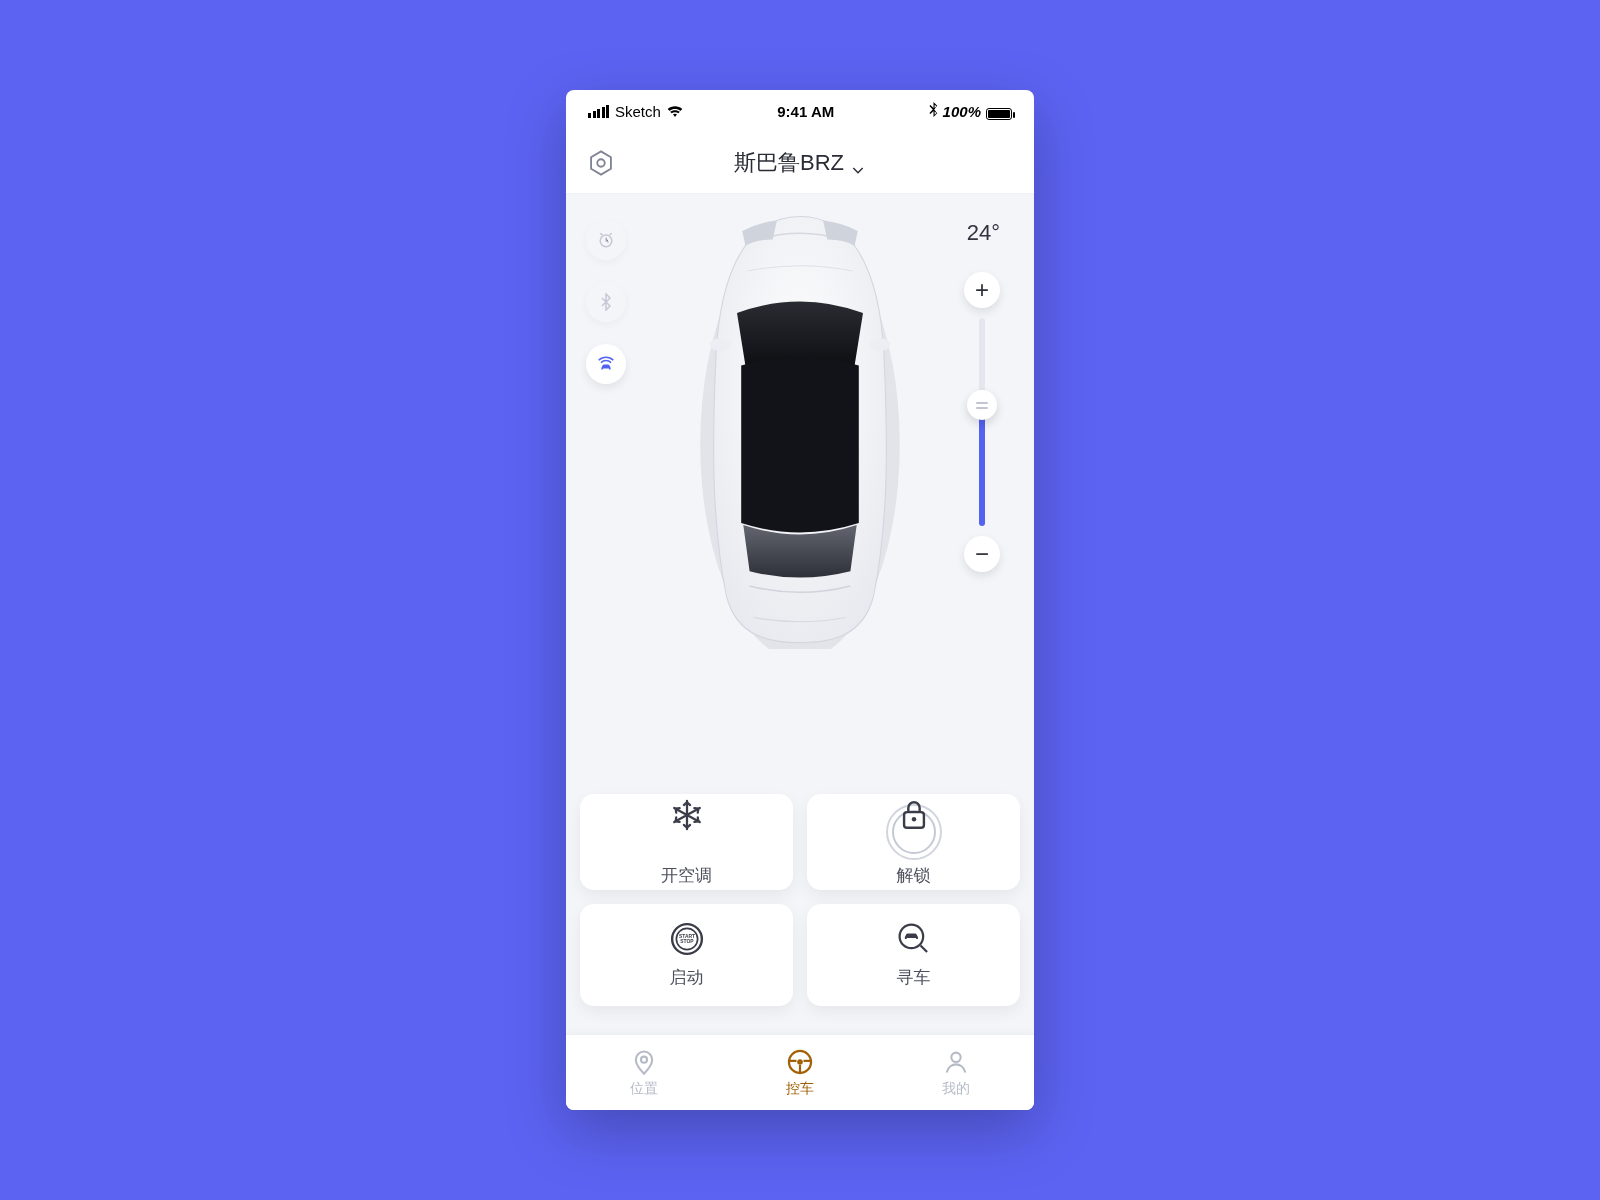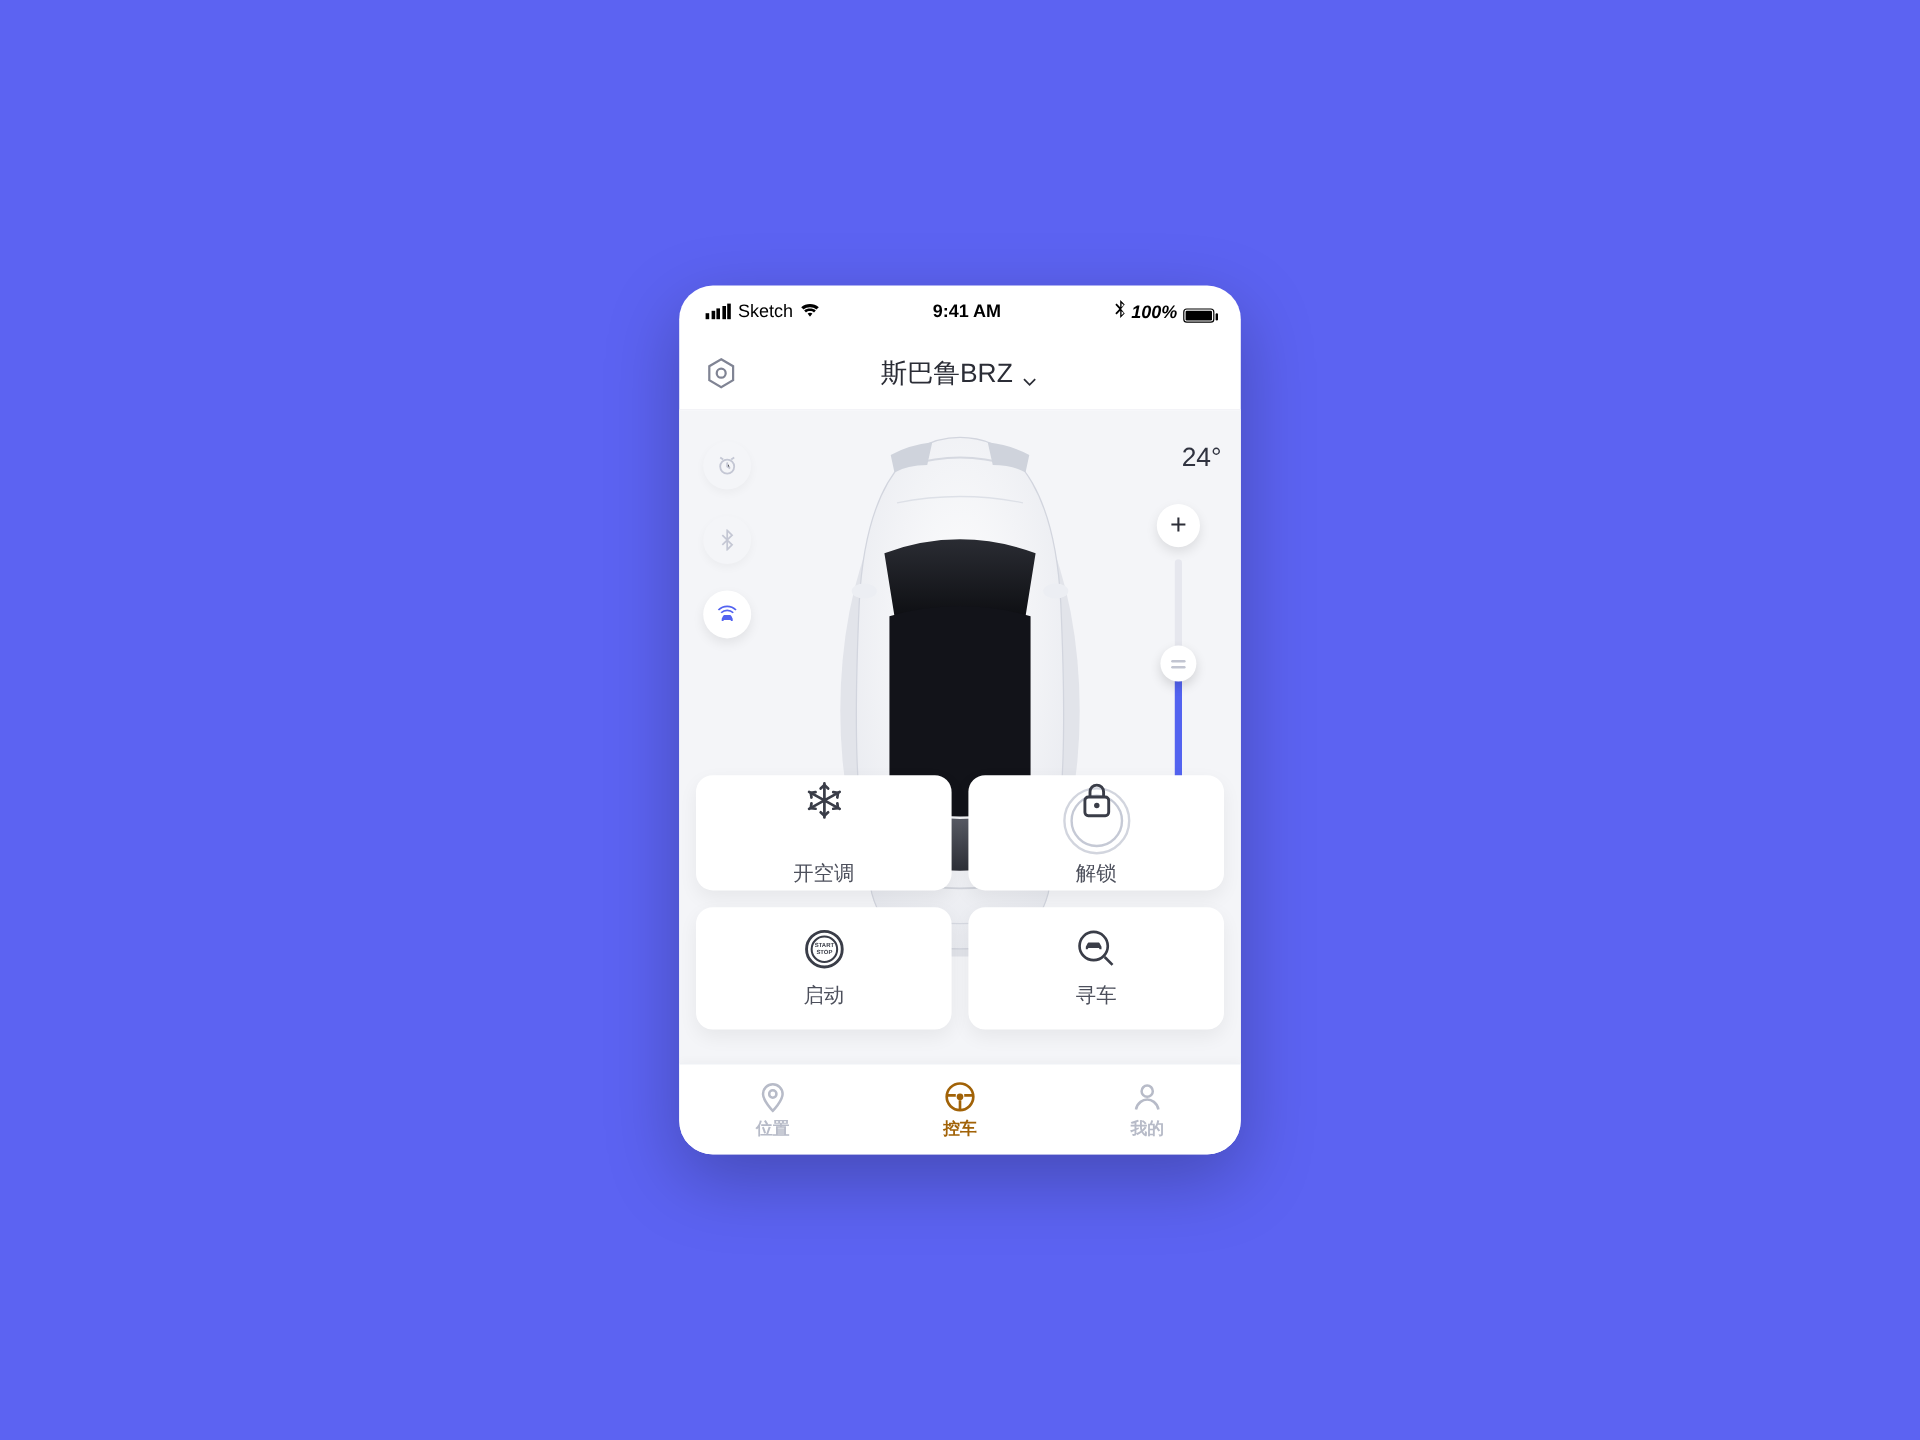--- a/index.html
+++ b/index.html
@@ -6,23 +6,23 @@
   html, body { width: 1600px; height: 1200px; }
   body {
     background: #5c63f2;
     display: flex;
     align-items: center;
     justify-content: center;
     font-family: -apple-system, "Helvetica Neue", Arial, sans-serif;
   }
   .phone {
     width: 468px;
-    height: 724px;
+    height: 1020px;
     background: #ffffff;
-    border-radius: 28px;
+    border-radius: 8px;
     box-shadow: 0 20px 60px rgba(0,0,0,0.25);
     overflow: hidden;
     display: flex;
     flex-direction: column;
     position: relative;
   }
   
   .status-bar {
     height: 42px;
     display: flex;
@@ -93,21 +93,21 @@
   .round {
     width: 40px; height: 40px; border-radius: 50%;
     display:flex; align-items:center; justify-content:center;
     box-shadow: 0 4px 10px rgba(0,0,0,0.08);
     background:#fff;
     color:#8a8ea0;
   }
   .round.faded { background:#f4f5f8; box-shadow: 0 3px 8px rgba(0,0,0,0.04); color:#c4c7d4; }
 
   .temp {
-    position:absolute; right:2px; top:12px;
+    position:absolute; right:20px; top:12px;
     font-size:22px; color:#303340; font-weight:500;
   }
   .slider {
     position:absolute; right:20px; top:64px;
     width: 36px; height: 300px;
     display:flex; flex-direction:column; align-items:center;
   }
   .slider .btn {
     width:36px; height:36px; border-radius:50%; background:#fff;
     box-shadow: 0 4px 10px rgba(0,0,0,0.10);
@@ -188,21 +188,20 @@
     z-index:2;
   }
   .nav-item {
     flex:1;
     display:flex;
     flex-direction:column;
     align-items:center;
     gap:4px;
     color:#b7bbc8;
     font-size:14px;
-    font-weight:bold;
   }
   .nav-item.active { color:#a16207; }
   .nav-item svg { width:28px; height:28px; }
 </style>
 </head>
 <body>
 
 <div class="phone">
 
   <div class="status-bar">

